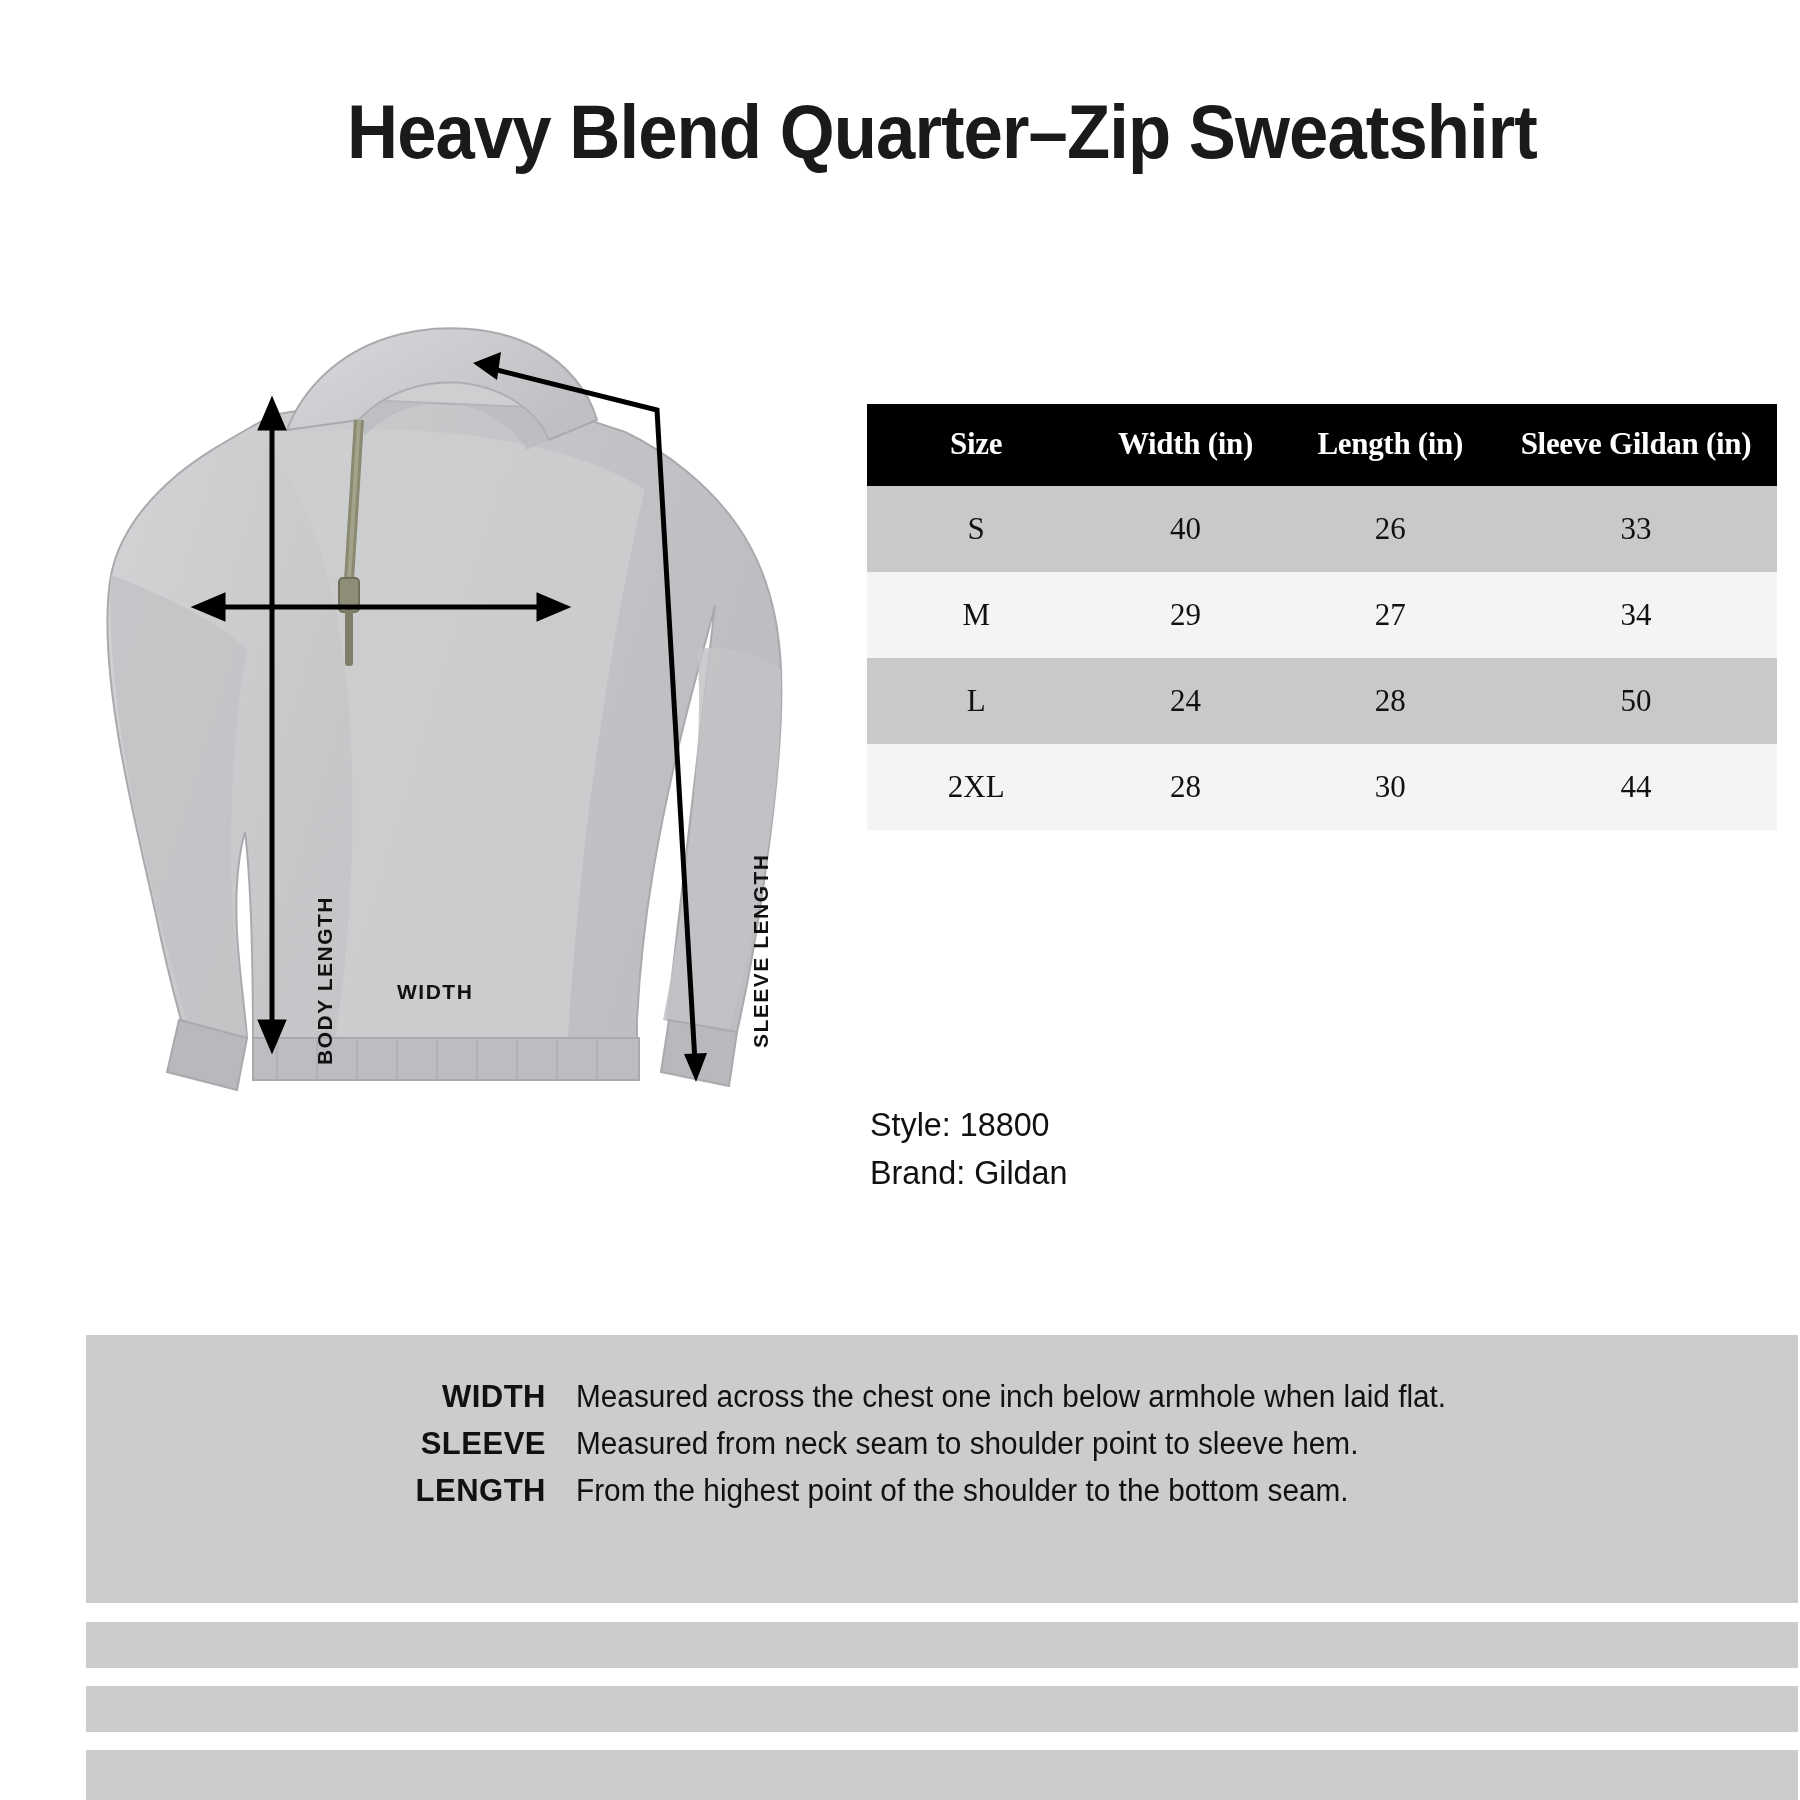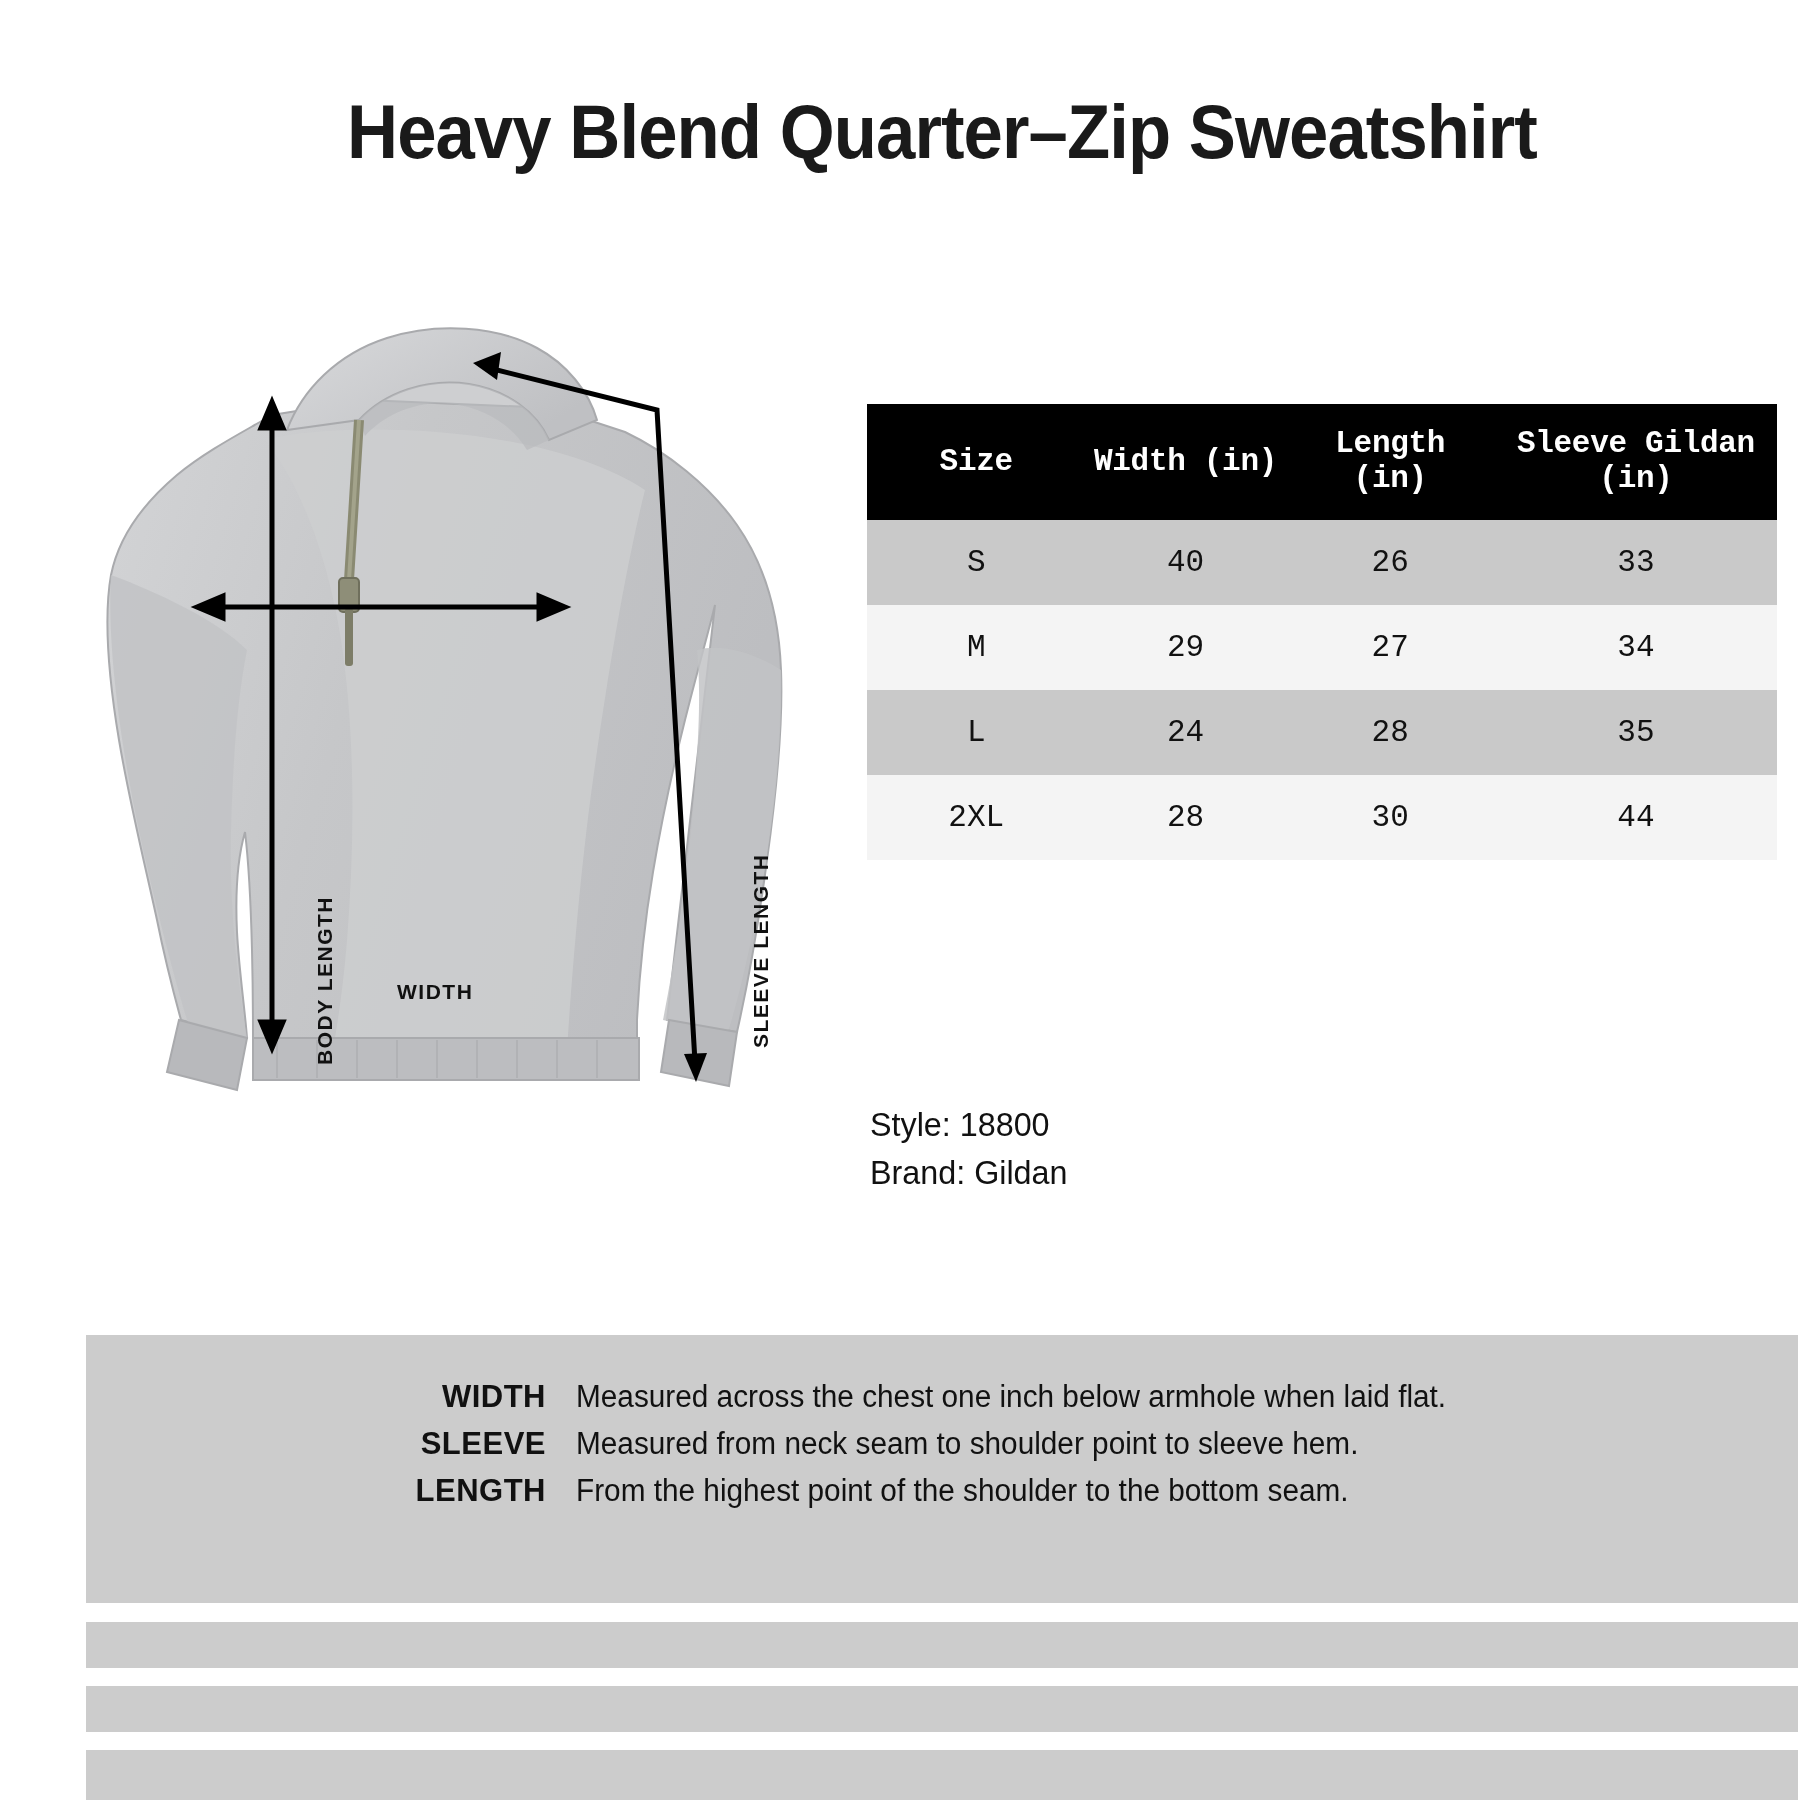--- a/index.html
+++ b/index.html
@@ -60,21 +60,21 @@
   
   .table-wrap {
     position: absolute;
     left: 825px;
     top: 404px;
     width: 910px;
   }
   table.size-table {
     width: 100%;
     border-collapse: collapse;
-    font-family: Liberation Mono, monospace;
+    font-family: Liberation Serif, serif;
   }
   table.size-table th {
     background: #000000;
     color: #ffffff;
     font-size: 31px;
     font-weight: bold;
     padding: 22px 6px 24px 6px;
     text-align: center;
     letter-spacing: -0.3px;
   }
@@ -291,21 +291,21 @@
         <tr>
           <td>M</td>
           <td>29</td>
           <td>27</td>
           <td>34</td>
         </tr>
         <tr>
           <td>L</td>
           <td>24</td>
           <td>28</td>
-          <td>35</td>
+          <td>50</td>
         </tr>
         <tr>
           <td>2XL</td>
           <td>28</td>
           <td>30</td>
           <td>44</td>
         </tr>
       </tbody>
     </table>
   </div>

